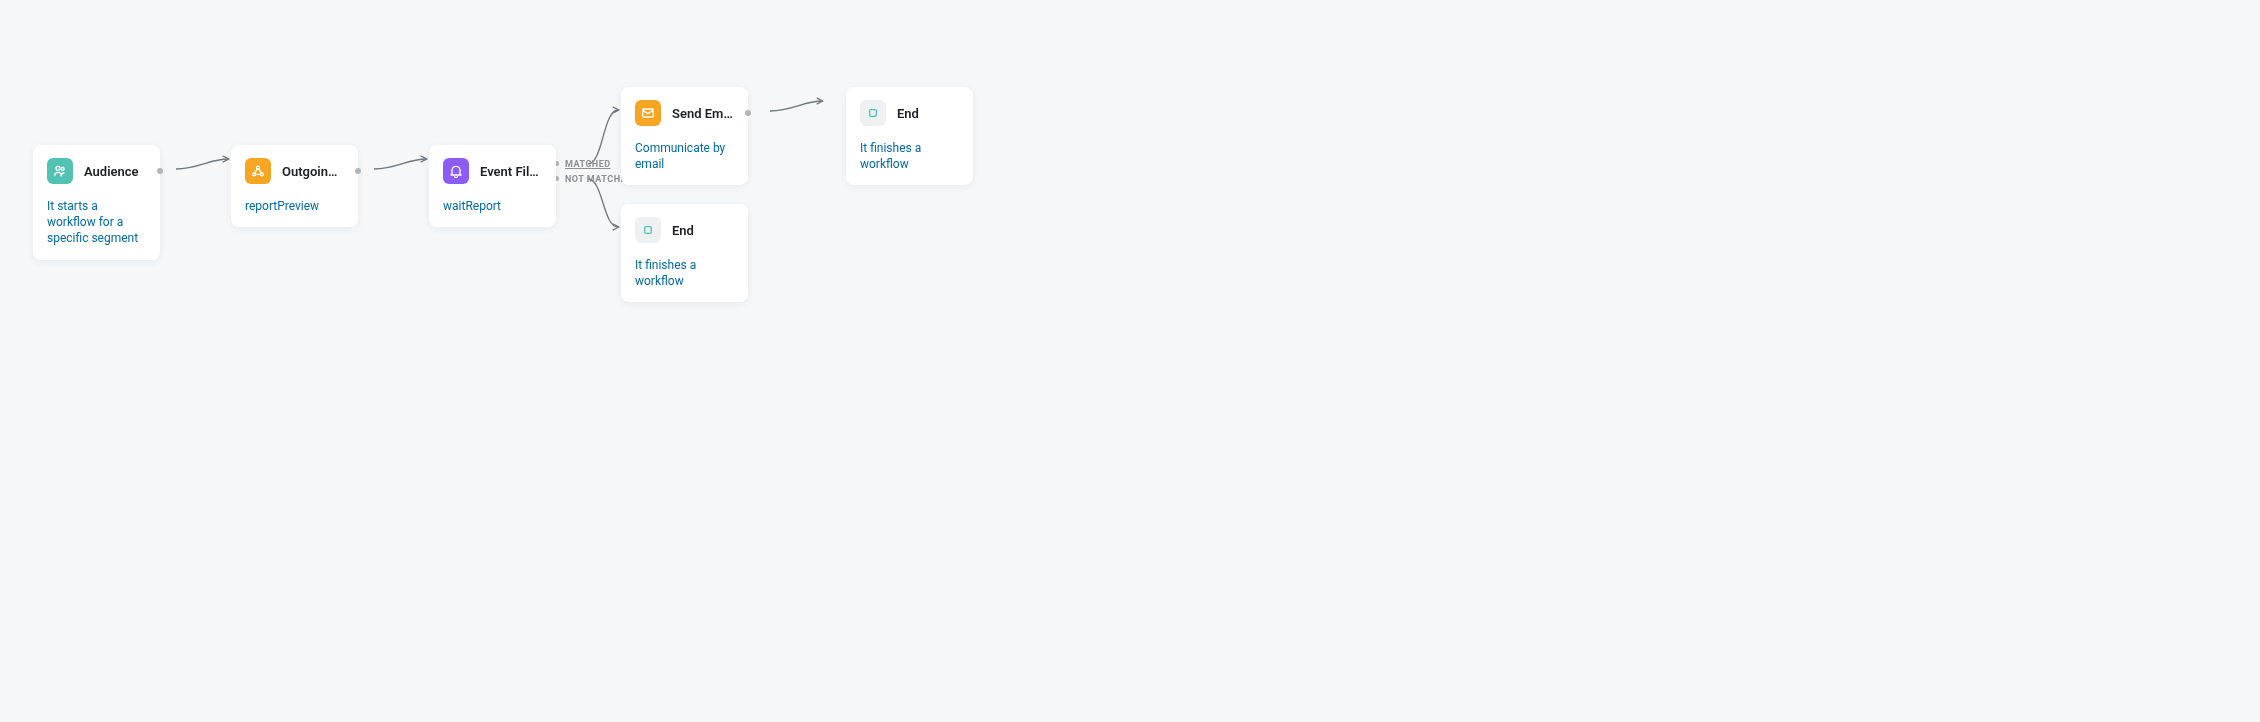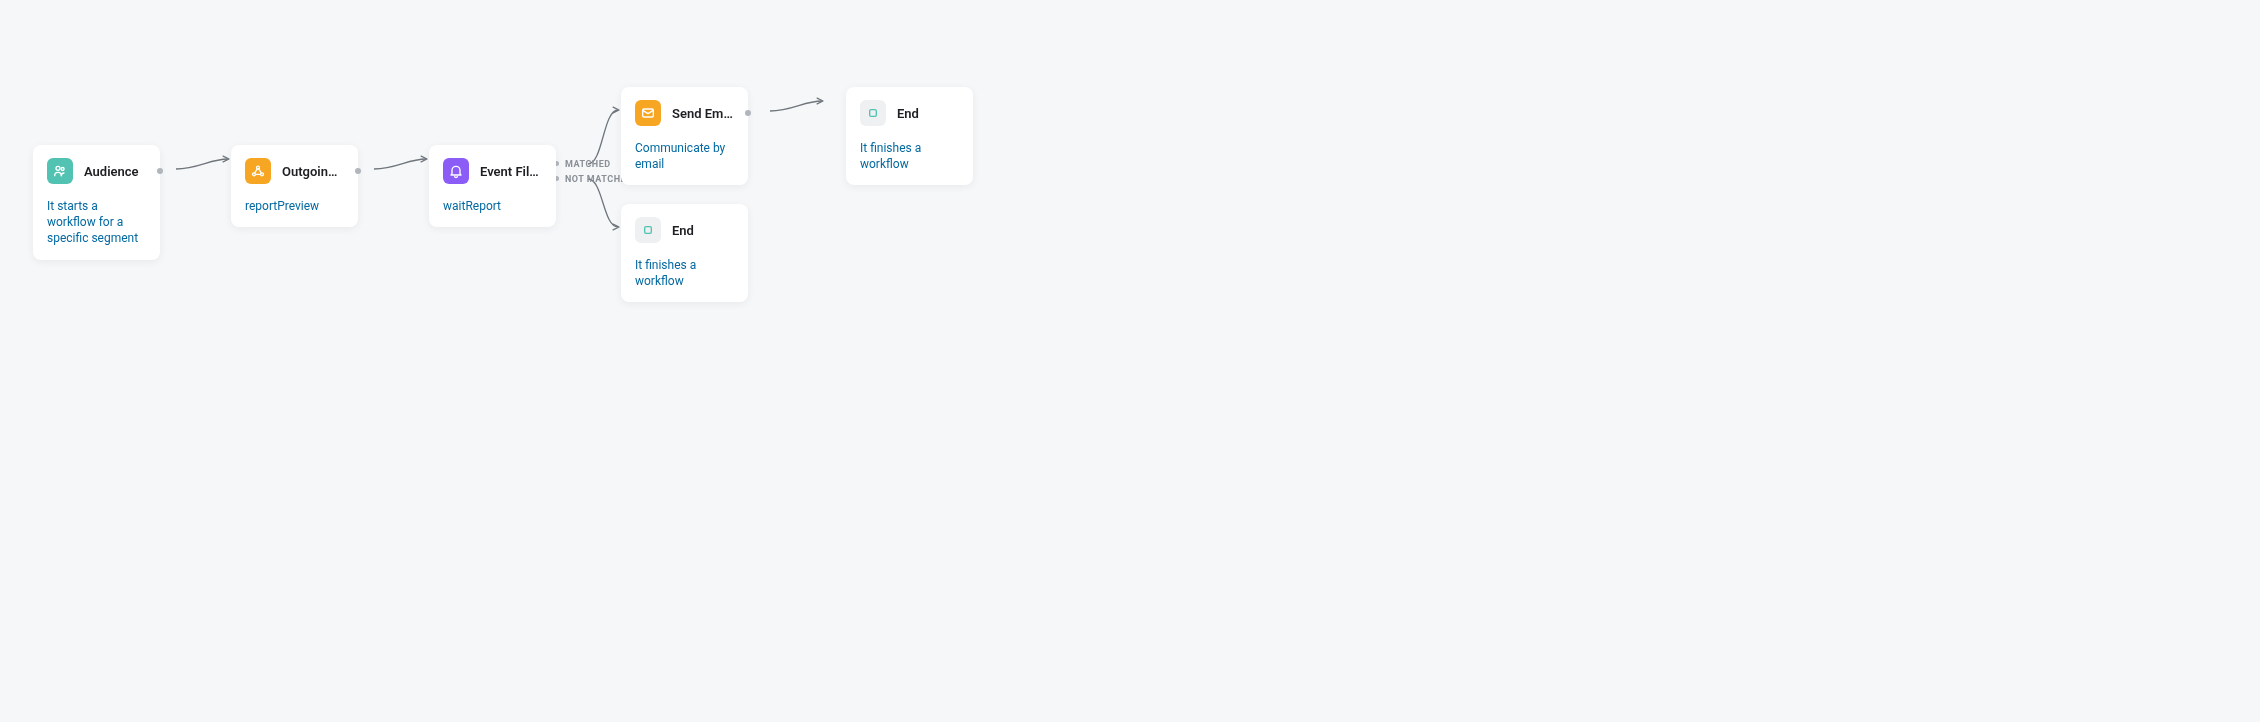--- a/index.html
+++ b/index.html
@@ -111,21 +111,21 @@
 
     <path class="edge-path" d="M588 164 C 603 164, 603 110, 618 110" marker-end="url(#arrow)"></path>
 
     <path class="edge-path" d="M588 179 C 603 179, 603 227, 618 227" marker-end="url(#arrow)"></path>
 
     <path class="edge-path" d="M770 111 C 792 111, 804 101, 822 101" marker-end="url(#arrow)"></path>
   </svg>
 
   <div class="branch-dot" style="left:554px; top:161px;"></div>
   <div class="branch-dot" style="left:554px; top:176px;"></div>
-  <div class="branch-label" style="left:565px; top:159px;">MATCHED</div>
+  <div class="branch-label" style="left:565px; top:159px;text-decoration:underline;">MATCHED</div>
   <div class="branch-label" style="left:565px; top:174px;">NOT MATCHED</div>
 
   <div class="node" style="left:33px; top:145px; width:127px;">
     <div class="node-header">
       <div class="node-icon" style="background:#52c2b2;">
         <svg viewBox="0 0 24 24" fill="none" stroke="#ffffff" stroke-width="2" stroke-linecap="round" stroke-linejoin="round">
           <circle cx="9" cy="8" r="3"></circle>
           <circle cx="16" cy="9" r="2.2"></circle>
           <path d="M4 19c0-2.8 2.2-5 5-5s5 2.2 5 5"></path>
           <path d="M14 19c0-2.2 1.8-4 4-4"></path>

